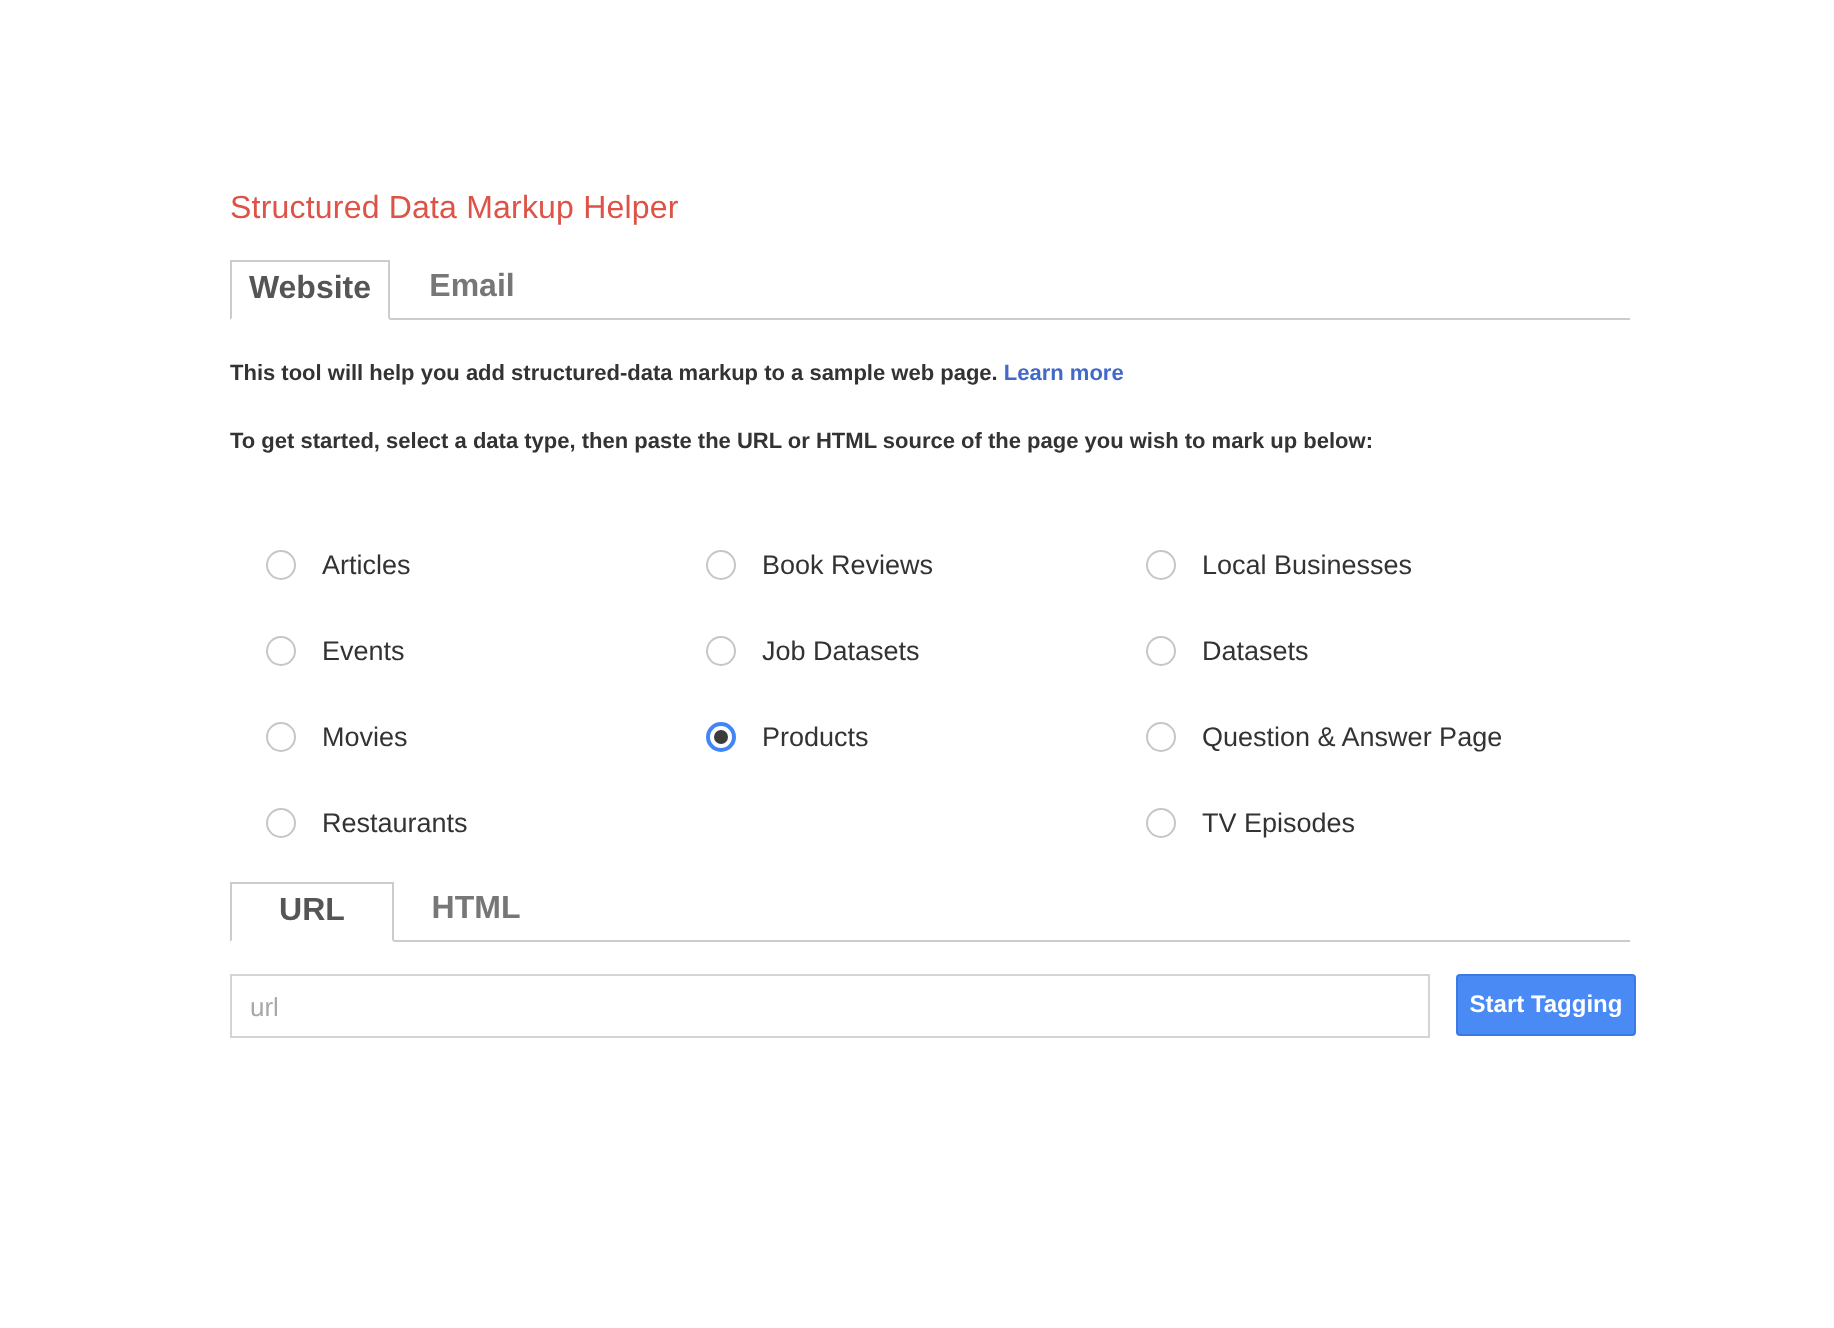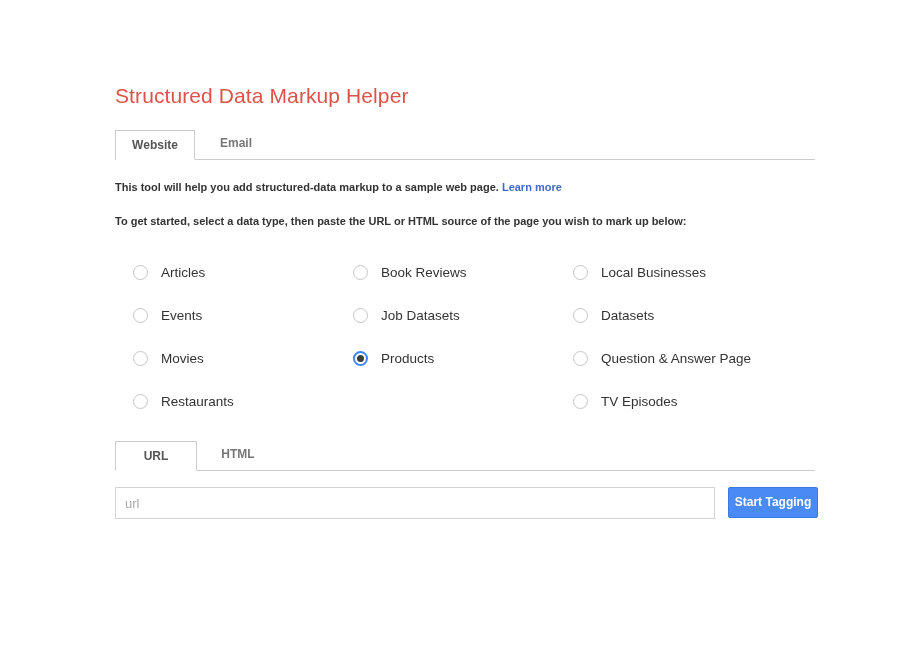--- a/index.html
+++ b/index.html
@@ -20,43 +20,43 @@
     position: absolute;
     left: 115px;
     top: 0;
     width: 700px;
   }
 
   
   .app-title {
     position: absolute;
     left: 0;
-    top: 84px;
-    font-size: 21px;
+    top: 96px;
+    font-size: 16px;
     font-weight: 400;
     color: #dd5347;
     letter-spacing: 0.1px;
     white-space: nowrap;
   }
 
   
   .tabstrip {
     position: absolute;
     left: 0;
     width: 700px;
     height: 29px;
     border-bottom: 1px solid #cccccc;
     box-sizing: border-box;
   }
   .tabstrip .tab {
     position: absolute;
     bottom: 0;
     height: 29px;
     box-sizing: border-box;
-    font-size: 12px;
+    font-size: 16px;
     font-weight: bold;
     color: #777777;
     text-align: center;
     line-height: 27px;
     background: transparent;
     cursor: pointer;
     user-select: none;
   }
   .tabstrip .tab.active {
     background: #ffffff;
@@ -96,21 +96,21 @@
 
   
   .radio-grid {
     position: absolute;
     left: 18px;
     top: 251px;
     width: 690px;
   }
   .radio-col {
     position: absolute;
-    top: 0;
+    top: 10px;
   }
   .radio-col-0 { left: 0px;   width: 220px; }
   .radio-col-1 { left: 220px; width: 220px; }
   .radio-col-2 { left: 440px; width: 250px; }
 
   .radio-item {
     position: relative;
     height: 43px;
     display: flex;
     align-items: center;

